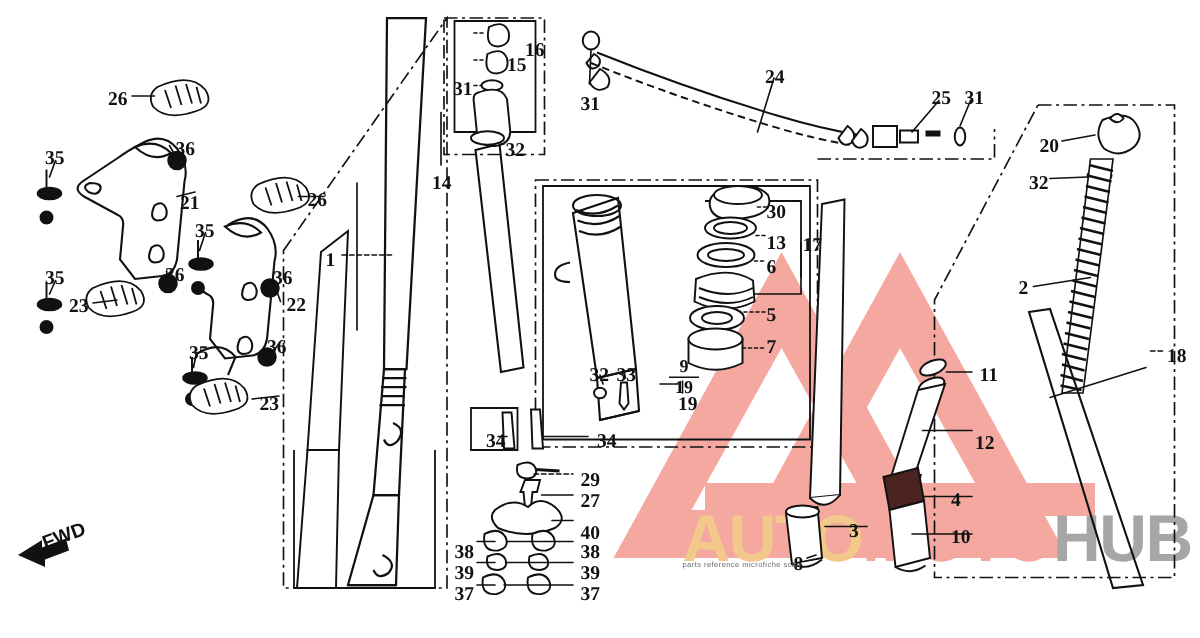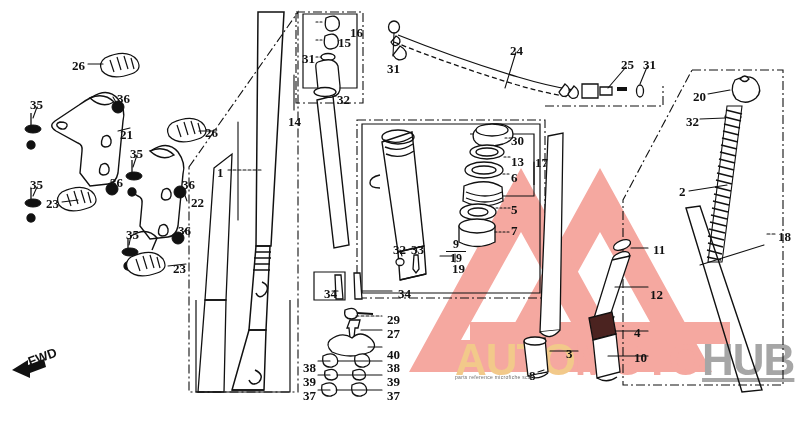--- a/index.html
+++ b/index.html
@@ -10,21 +10,21 @@
   
   .wm-tri{position:absolute;left:0;top:0;width:800px;height:425px;pointer-events:none;}
   .wm-text{
     position:absolute;left:455px;top:338px;
     font-family:"Liberation Sans",sans-serif;
     font-weight:bold;font-size:44px;letter-spacing:-1px;
     white-space:nowrap;pointer-events:none;line-height:1;
   }
   .wm-a{color:#f2c98a;}
   .wm-m{color:#f5a8a0;}
-  .wm-h{color:#a6a6a6;text-decoration:underline;}
+  .wm-h{color:#a6a6a6;}
 
   
   .art{position:absolute;left:0;top:0;width:800px;height:425px;}
 
   
   .num{
     position:absolute;font-family:"Liberation Serif",serif;
     font-weight:bold;font-size:13px;color:#111;line-height:1;
     white-space:nowrap;
   }

